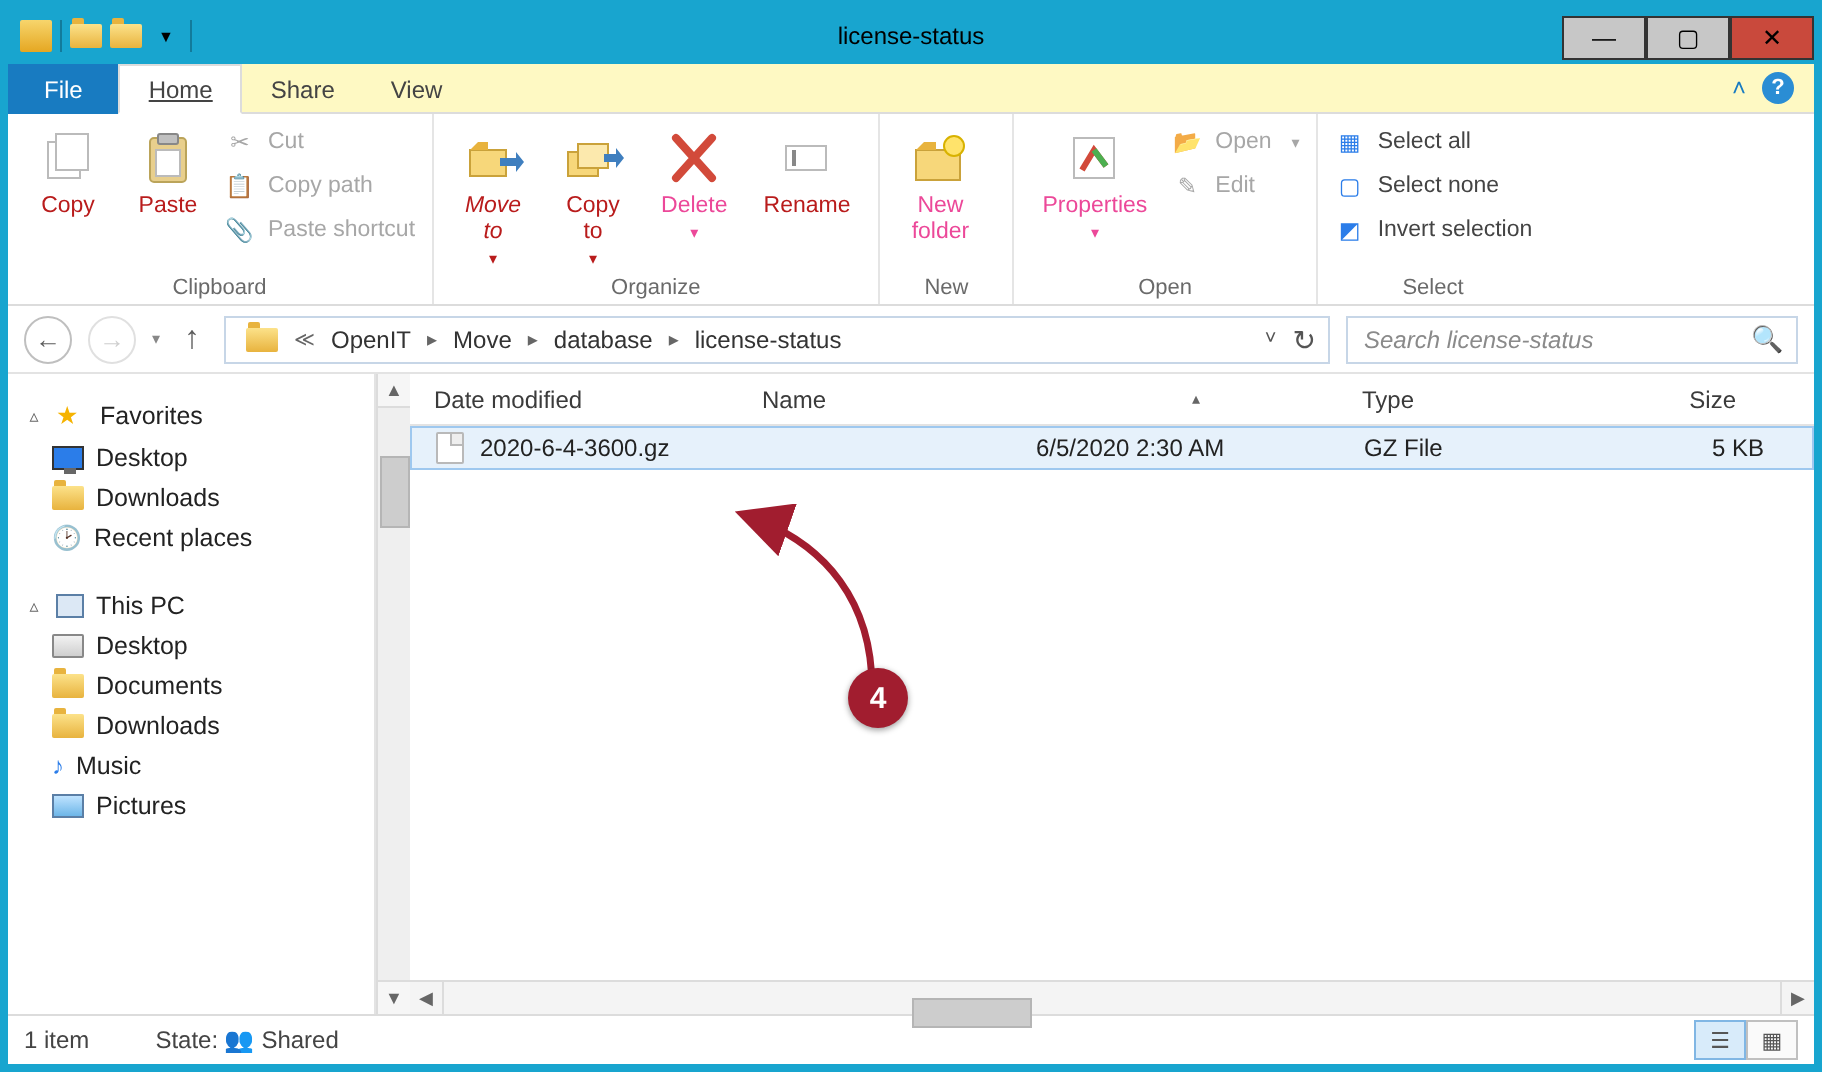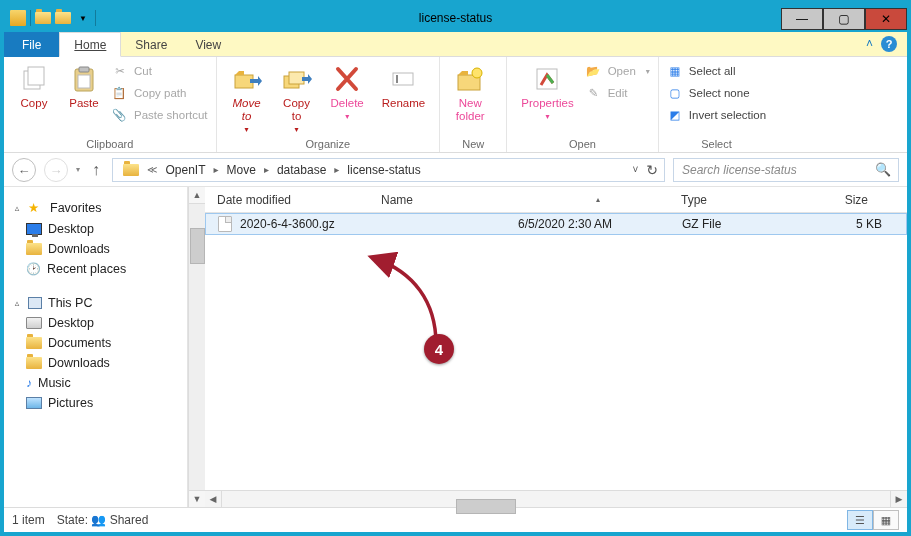--- a/index.html
+++ b/index.html
@@ -320,21 +320,21 @@
   .h-scroll .arrow.right{border-left:1px solid #dcdcdc;border-right:none;}
   .h-scroll .track{flex:1;position:relative;}
   .h-scroll .thumb{position:absolute;left:35%;width:60px;height:15px;top:0;background:#cdcdcd;border:1px solid #b5b5b5;}
 
   
   .statusbar {
     height:24px;border-top:1px solid #dcdcdc;
     display:flex;align-items:center;
     font-size:12px;color:#444;
     padding:12px 8px;
-    gap:12px;
+    gap:33px;
   }
   .state-icons{ margin-left:auto;display:flex;gap:0; }
   .view-btn{ width:26px;height:20px;border:1px solid #c0c0c0;background:#fafafa;display:flex;align-items:center;justify-content:center;font-size:11px;color:#555;}
   .view-btn.active{ background:#d8ebfa;border-color:#80b6e4; }
 
   
   .annotation-layer {
     position:absolute;left:0;top:0;right:0;bottom:0;
     pointer-events:none;
   }

